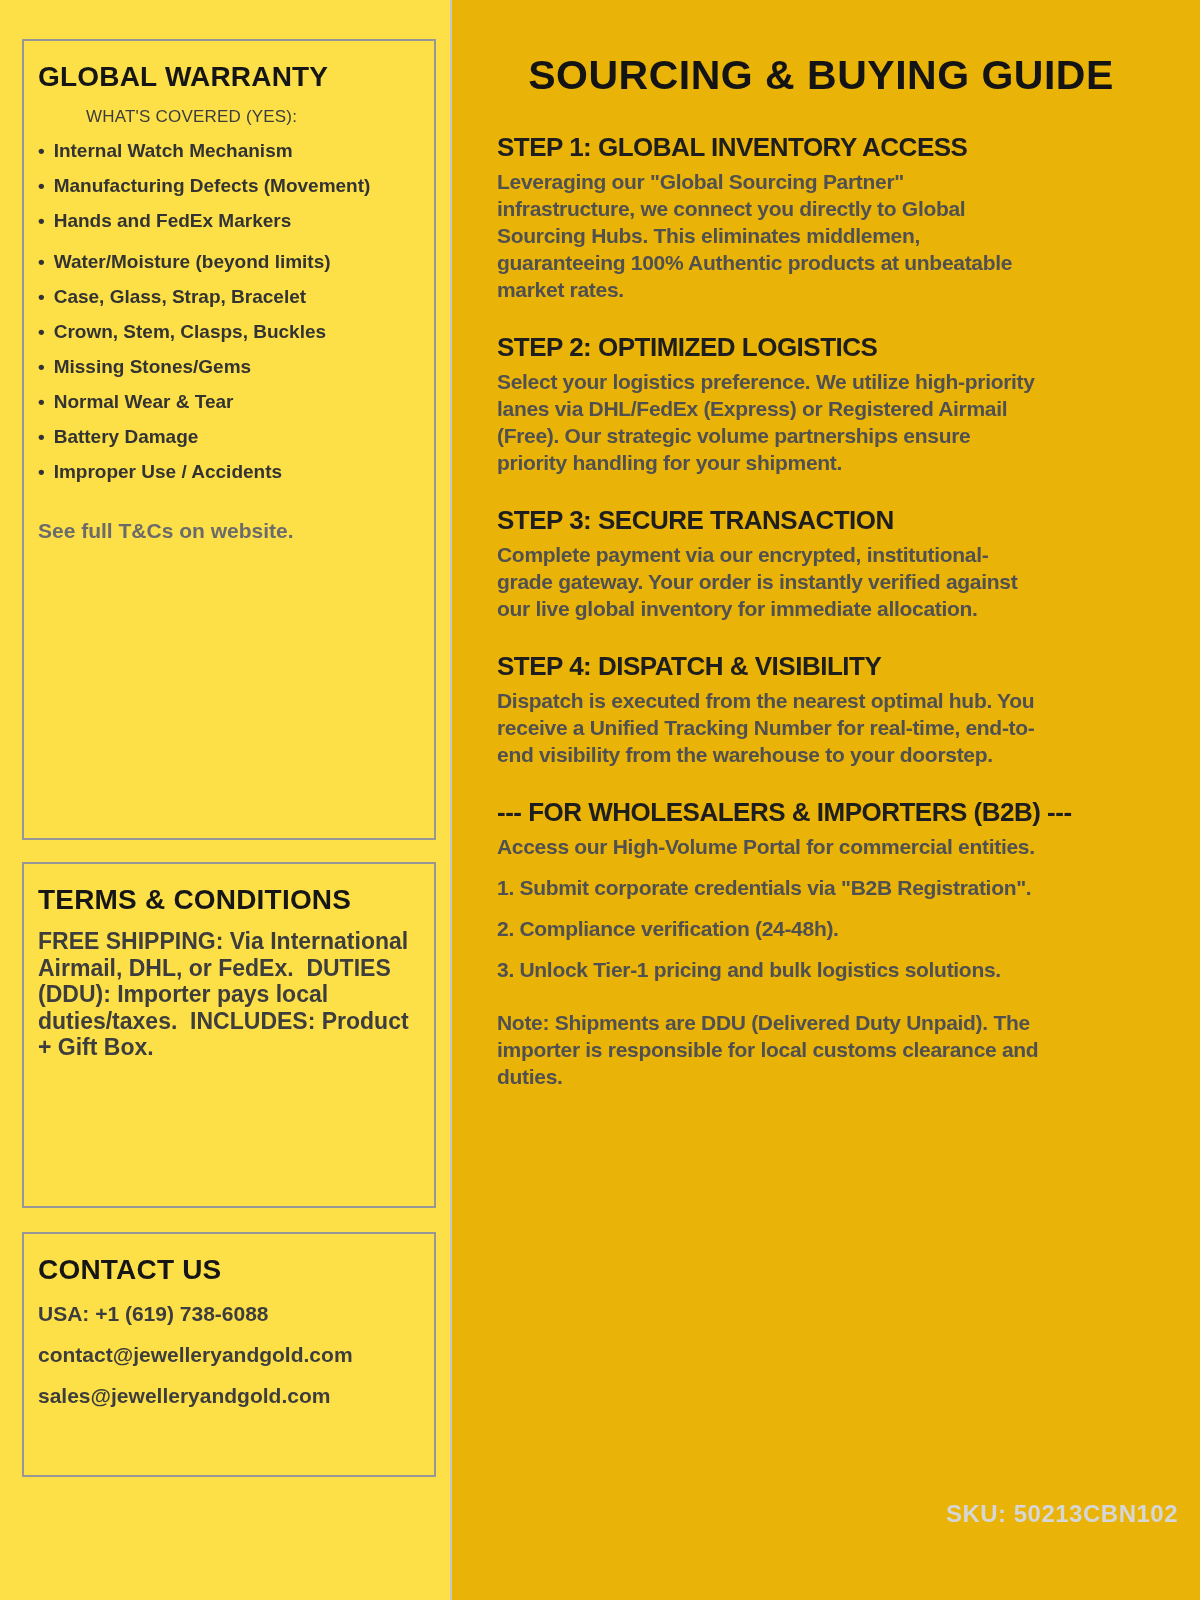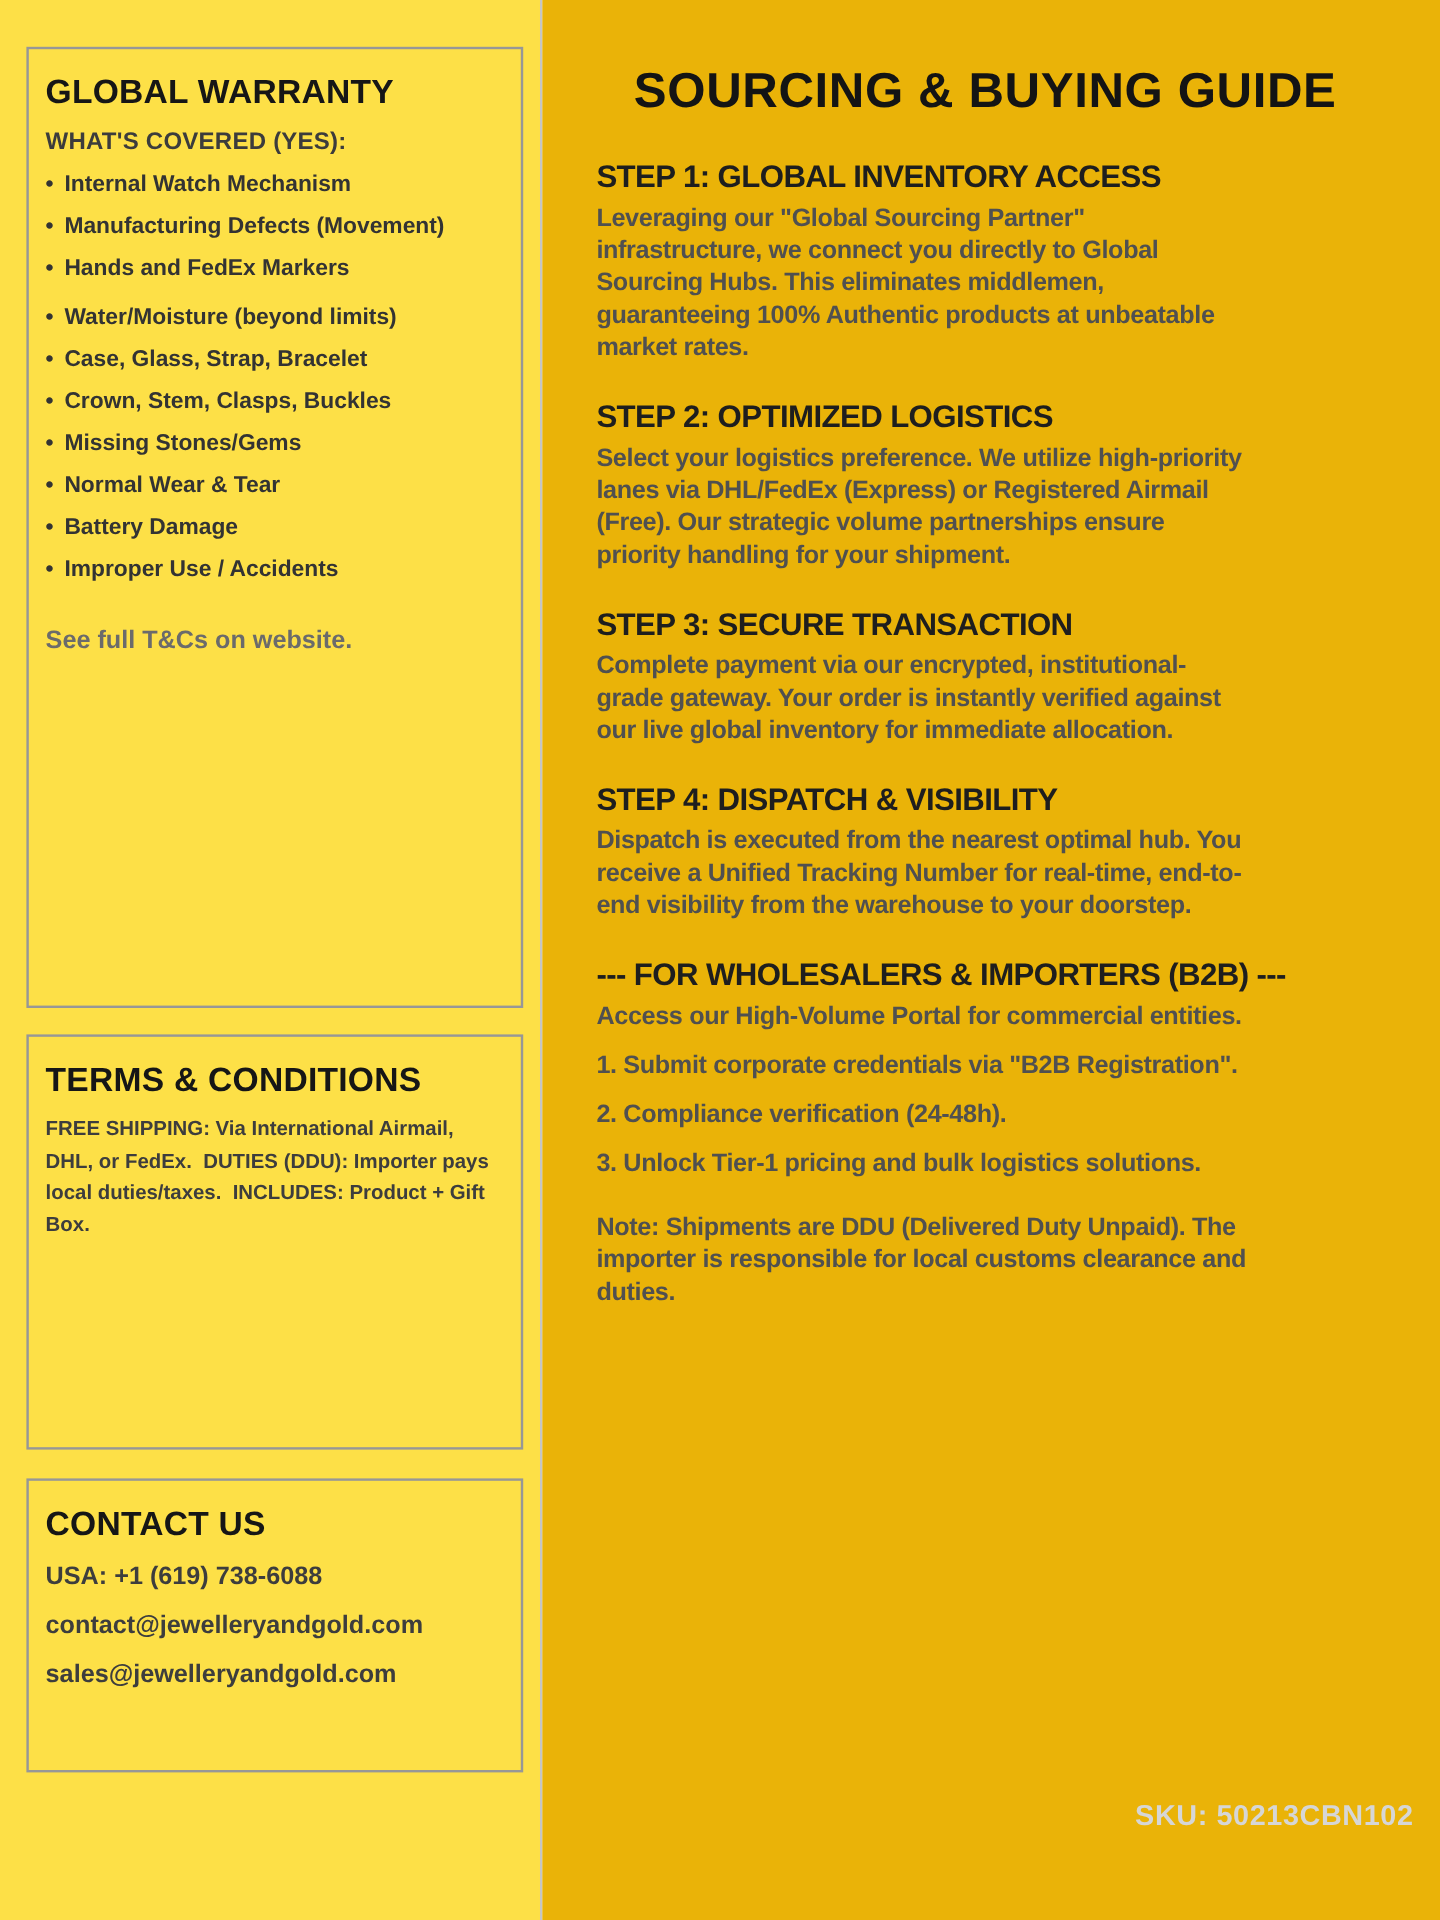--- a/index.html
+++ b/index.html
@@ -27,37 +27,38 @@
   .panel-warranty { top:39px;  height:801px; }
   .panel-terms    { top:862px; height:346px; }
   .panel-contact  { top:1232px; height:245px; }
 
   .panel h2 {
     font-size:28px; font-weight:bold; color:#161616;
     line-height:1.15; letter-spacing:0.2px;
   }
   .subhead {
     margin-top:14px;
-    font-size:20px; font-weight:bold; color:#3c3c3c;
+    font-size:17px; font-weight:normal; color:#3c3c3c;
     letter-spacing:0.2px;
+    margin-left:48px;
   }
   .subhead.second { margin-top:36px; }
   ul.plain { list-style:none; margin-top:6px; }
   ul.plain li {
     font-size:19px; font-weight:bold; color:#333333;
     line-height:35px; white-space:nowrap;
   }
   ul.plain li::before { content:"•"; margin-right:9px; color:#333333; }
   .footnote {
     margin-top:30px;
     font-size:21px; font-weight:bold; color:#6b6b6b;
   }
   .terms-body {
     margin-top:12px;
-    font-size:17px; font-weight:bold; color:#3d3d3d;
+    font-size:23px; font-weight:bold; color:#3d3d3d;
     line-height:26.5px; white-space:pre-wrap;
   }
   .contact-line {
     margin-top:15px;
     font-size:21px; font-weight:bold; color:#3d3d3d;
     line-height:26px;
   }
 
   
   .main {

